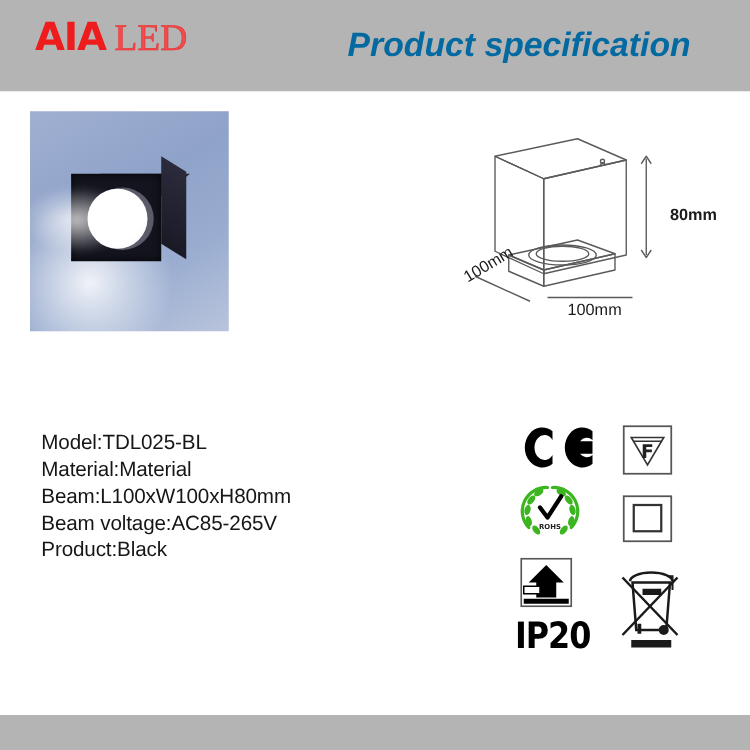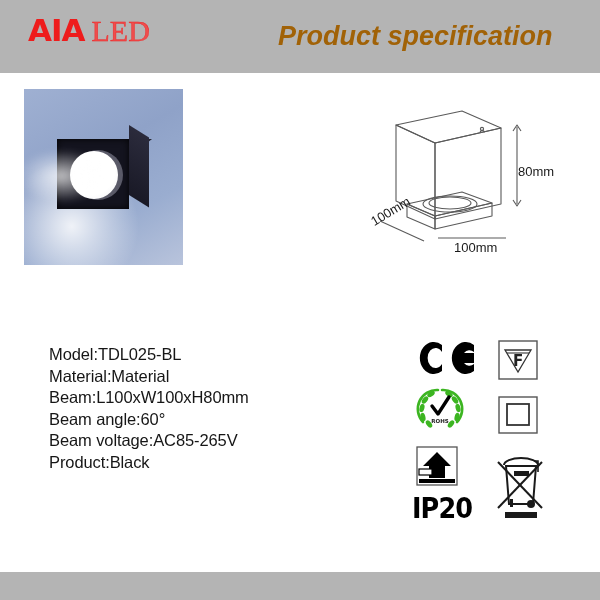--- a/index.html
+++ b/index.html
@@ -57,21 +57,21 @@
     font-family: Liberation Serif, serif;
     -webkit-text-stroke: 0.4px #ee2222;
   }
   .doc-title {
     position: absolute;
     left: 278px;
     top: 20px;
     font-size: 27px;
     font-style: italic;
     font-weight: bold;
-    color: #a16207;
+    color: #0369a1;
     line-height: 1.2;
     white-space: nowrap;
   }
 
   
   .photo {
     position: absolute;
     left: 24px;
     top: 89px;
     width: 159px;
@@ -155,31 +155,30 @@
     height: 180px;
   }
   .drawing svg { display: block; }
   .dim-label {
     position: absolute;
     font-size: 13px;
     color: #1a1a1a;
     white-space: nowrap;
     font-family: "Liberation Sans", sans-serif;
   }
-  .dim-height { left: 156px; top: 68px; }
+  .dim-height { left: 174px; top: 68px; font-weight: bold; }
   .dim-depth  { left: 6px;  top: 120px; transform: rotate(-31deg); transform-origin: left top; }
   .dim-width  { left: 92px; top: 144px; }
 
   
   .specs {
     position: absolute;
     left: 33px;
     top: 344px;
     width: 300px;
-    margin-left: 16px;
   }
   .spec-line {
     font-size: 16.5px;
     color: #161616;
     line-height: 21.5px;
     white-space: nowrap;
     letter-spacing: -0.1px;
   }
 
   
@@ -287,21 +286,20 @@
     </svg>
     <span class="dim-label dim-height">80mm</span>
     <span class="dim-label dim-depth">100mm</span>
     <span class="dim-label dim-width">100mm</span>
   </div>
 
   <div class="specs">
     <div class="spec-line">Model:TDL025-BL</div>
     <div class="spec-line">Material:Material</div>
     <div class="spec-line">Beam:L100xW100xH80mm</div>
-    <div class="spec-line">Beam angle:60°</div>
     <div class="spec-line">Beam voltage:AC85-265V</div>
     <div class="spec-line">Product:Black</div>
   </div>
 
   <div class="certs">
 
     <div class="cert ce-mark">
       <svg width="62" height="36" viewBox="0 0 62 36">
         <path d="M26,5 A14,16 0 1 0 26,31 L26,24 A8,10 0 1 1 26,12 Z" fill="#000000"></path>
         <path d="M58,5 A14,16 0 1 0 58,31 L58,24 A8,10 0 0 1 48,23 L58,23 L58,13 L48,13 A8,10 0 0 1 58,12 Z" fill="#000000"></path>

